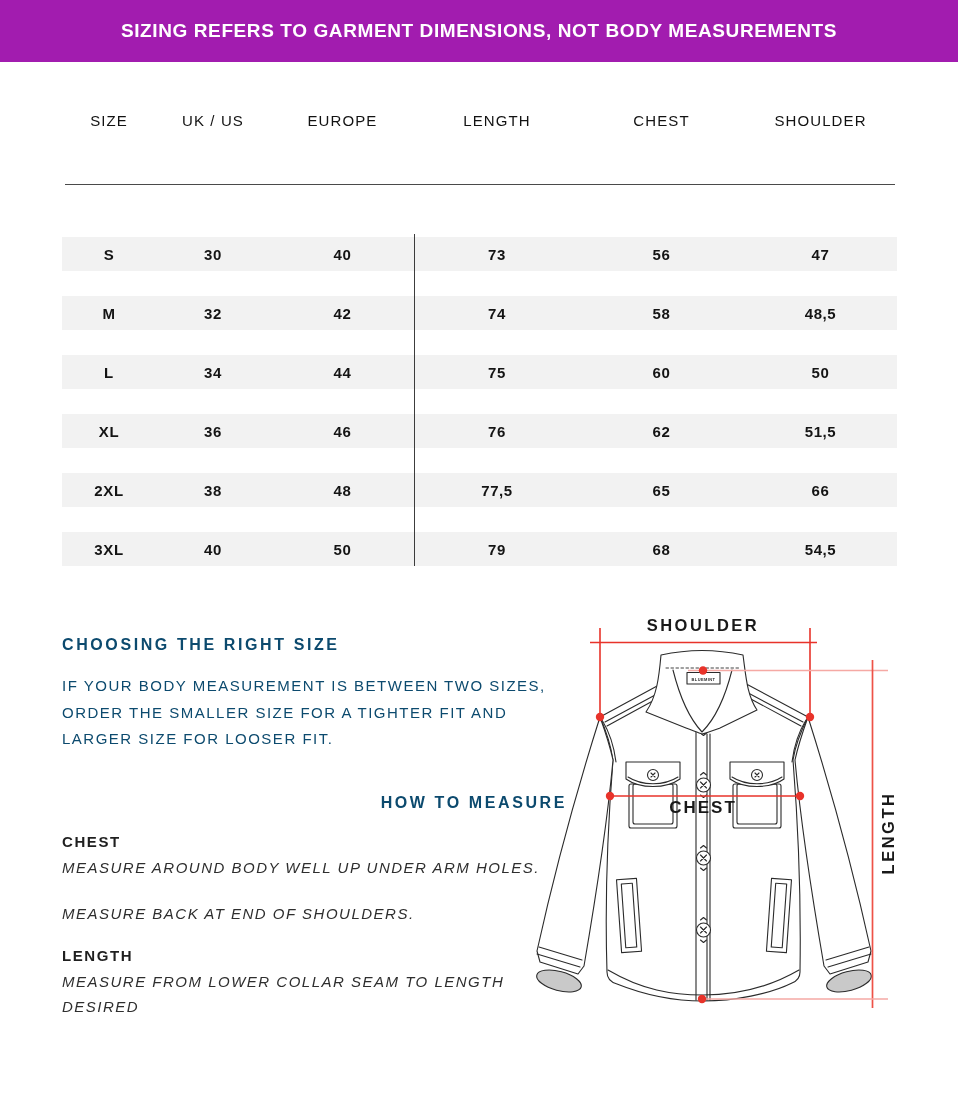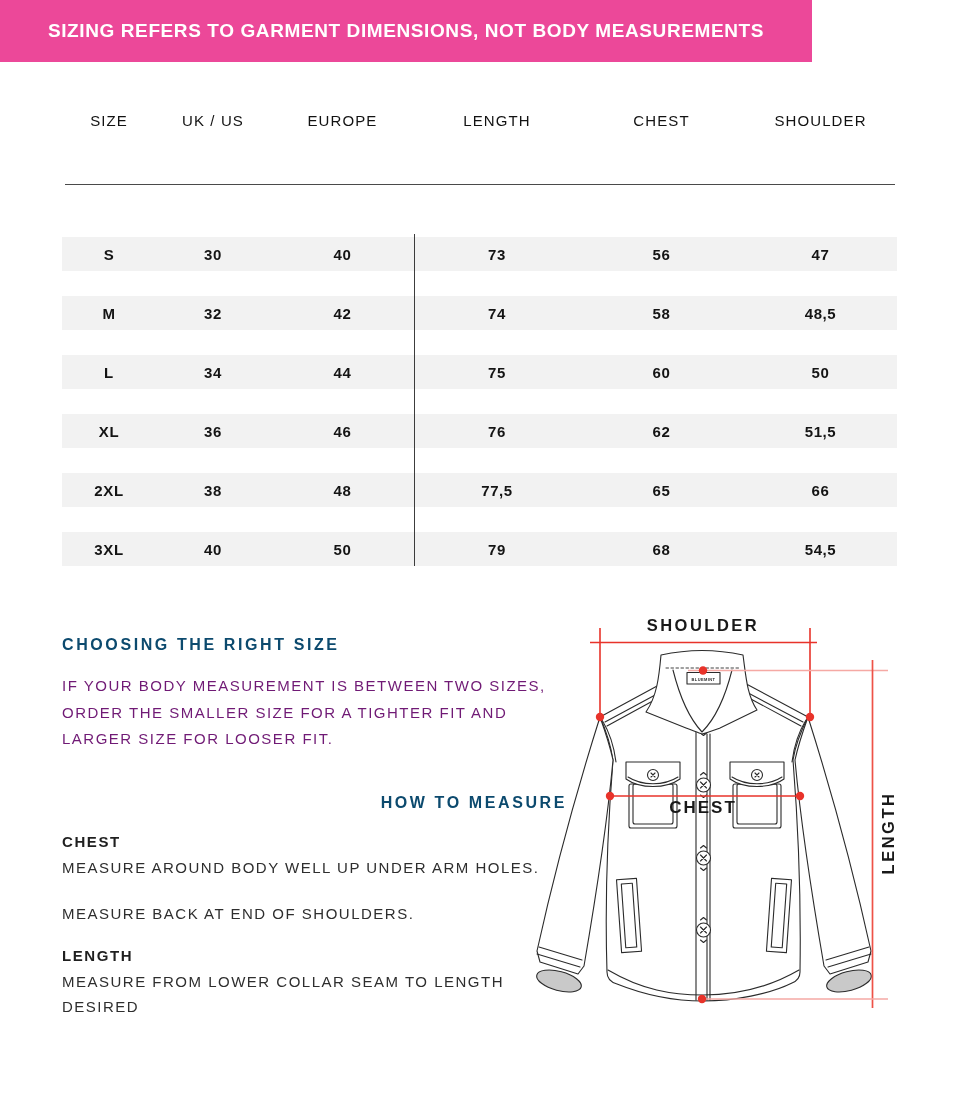--- a/index.html
+++ b/index.html
@@ -3,22 +3,22 @@
 <meta charset="utf-8">
 <style>
   * { margin:0; padding:0; box-sizing:border-box; }
   html,body { background:#ffffff; }
   body {
     width:958px; height:1094px; position:relative; overflow:hidden;
     font-family:"Liberation Sans", sans-serif; color:#1c1c1c;
   }
   
   .banner {
-    position:absolute; top:0; left:0; width:812px; height:62px;
-    background:#ec4899; display:flex; align-items:center; justify-content:center;
+    position:absolute; top:0; left:0; width:958px; height:62px;
+    background:#a21caf; display:flex; align-items:center; justify-content:center;
   }
   .banner span {
     color:#ffffff; font-size:19px; font-weight:bold; letter-spacing:.6px; white-space:nowrap;
   }
   
   .col-headers, .size-row {
     display:grid;
     grid-template-columns:94px 114px 145px 164px 165px 153px;
     width:835px;
   }
@@ -40,29 +40,29 @@
   }
   .table-divider {
     position:absolute; left:414px; top:234px; width:1px; height:332px; background:#3c3c3c;
   }
   
   .text-col { position:absolute; left:62px; top:636px; width:505px; }
   .section-heading {
     font-size:16px; font-weight:bold; letter-spacing:2.6px; color:#0c4a6e;
   }
   .body-text {
-    font-size:15px; line-height:26.5px; letter-spacing:1.5px; color:#701a75; margin-top:19px;
+    font-size:15px; line-height:26.5px; letter-spacing:1.5px; color:#0c4a6e; margin-top:19px;
   }
   .h2m-heading { margin-top:41px;text-align:right; }
   .measure-item { margin-top:21px; }
   .measure-label {
     font-size:15px; font-weight:bold; letter-spacing:1.6px; color:#1f1f1f;
   }
   .measure-text {
-    font-size:15px; line-height:25px; letter-spacing:1.5px; color:#2e2e2e; margin-top:5px;
+    font-size:15px; line-height:25px; letter-spacing:1.5px; color:#2e2e2e; margin-top:5px;font-style:italic;
   }
   
   .diagram { position:absolute; left:520px; top:600px; width:438px; height:494px; }
 </style>
 </head>
 <body>
 
 <header class="banner">
   <span>SIZING REFERS TO GARMENT DIMENSIONS, NOT BODY MEASUREMENTS</span>
 </header>

